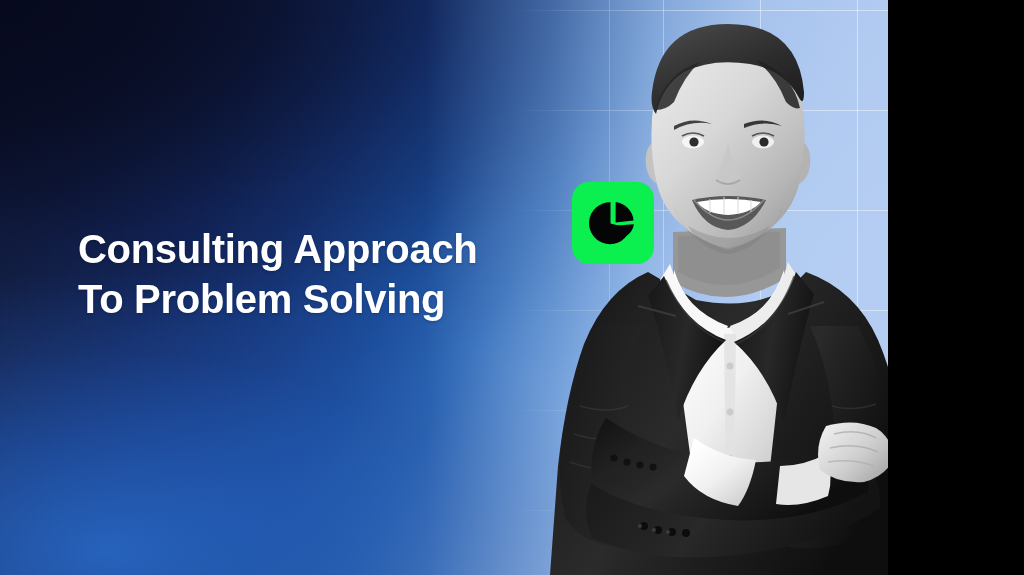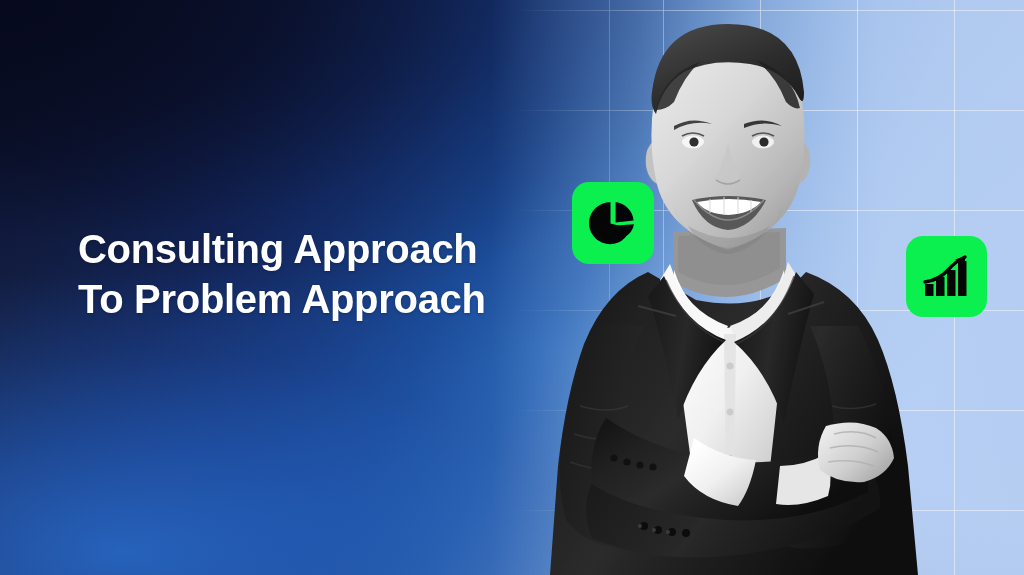--- a/index.html
+++ b/index.html
@@ -2,21 +2,21 @@
 <html><head>
 <meta charset="utf-8">
 <style>
   html, body {
     margin: 0;
     padding: 0;
     background: #000;
   }
   #banner {
     position: relative;
-    width: 1024px;
+    width: 888px;
     height: 575px;
     overflow: hidden;
     font-family: "Liberation Sans", sans-serif;
     background: #12306e;
   }
 
   
   .bg-base {
     position: absolute;
     inset: 0;
@@ -155,21 +155,21 @@
 
   <div class="bg-base"></div>
   <div class="bg-corner-dark"></div>
   <div class="bg-blue-glow"></div>
   <div class="bg-right-wash"></div>
   <div class="bg-bottom-shade"></div>
   <div class="bg-grid"></div>
 
   <div class="headline">
     <span class="ln">Consulting Approach</span>
-    <span class="ln">To Problem Approach</span>
+    <span class="ln">To Problem Solving</span>
   </div>
 
   <div class="badge" id="badge-pie">
     <span>
       <svg width="50" height="50" viewBox="0 0 50 50" aria-hidden="true">
 
         <path d="M22.5 4.2 A21 21 0 1 0 42.3 30.6 L22.5 25.4 Z" fill="#050505"></path>
 
         <path d="M27.6 3.9 A21 21 0 0 1 45.6 22.4 L27.6 24.6 Z" fill="#050505"></path>
 

